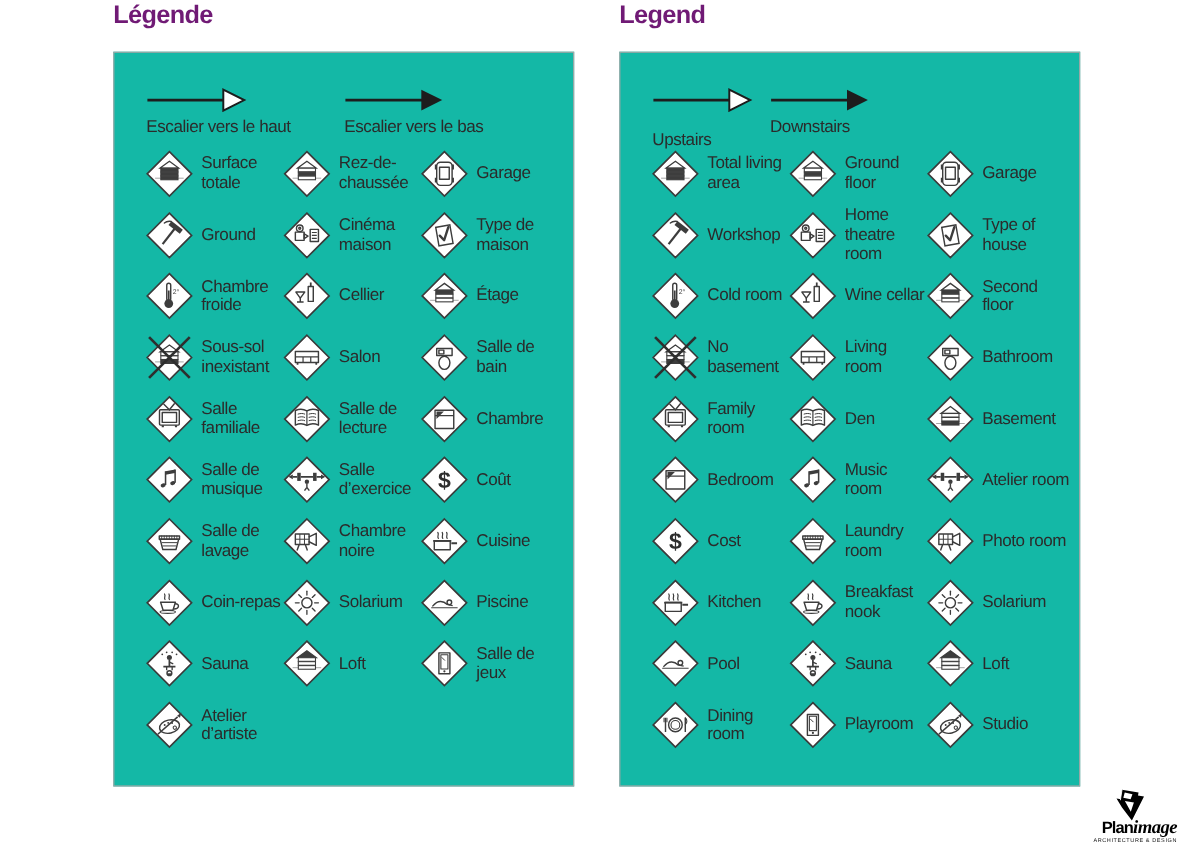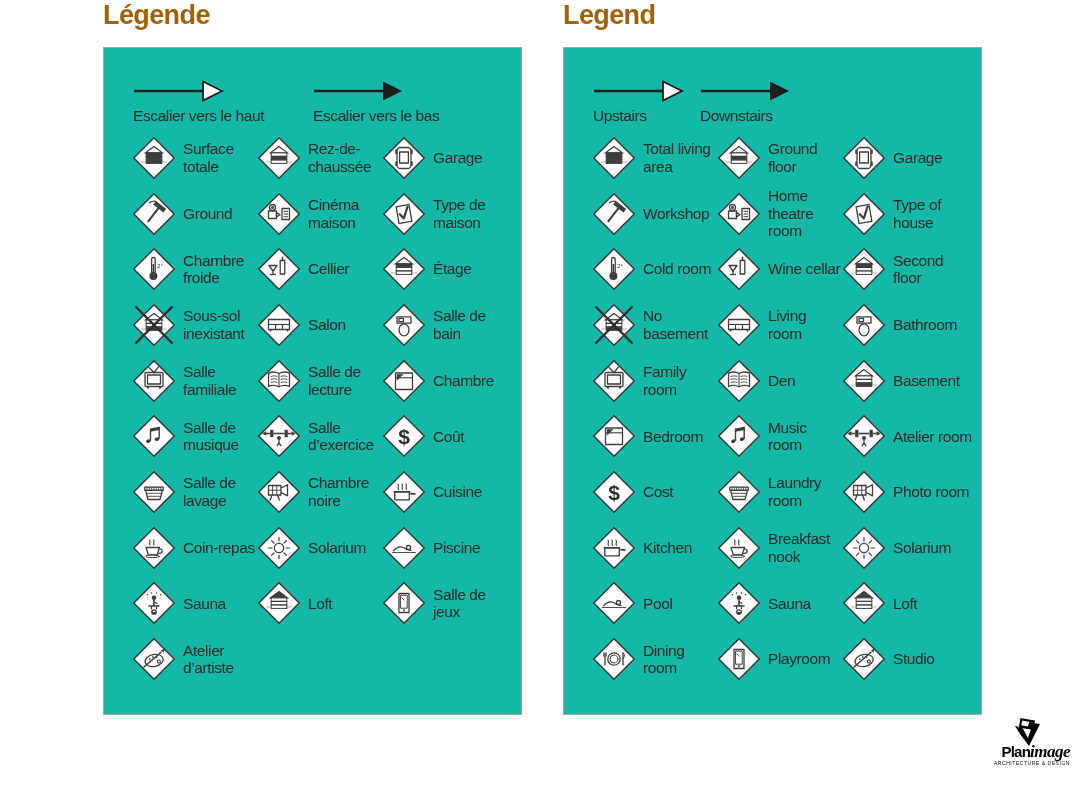--- a/index.html
+++ b/index.html
@@ -1,29 +1,29 @@
 <!DOCTYPE html>
 <html><head>
 <meta charset="utf-8">
 <style>
   html,body{margin:0;padding:0;background:#fff;}
   .page{position:relative;width:1080px;height:785px;background:#ffffff;overflow:hidden;
         font-family:"Liberation Sans",sans-serif;color:#2b2b2b;}
-  .panel-title{position:absolute;top:0px;margin:0;font-size:27px;font-weight:bold;
-        letter-spacing:-0.6px;color:#a16207;}
+  .panel-title{position:absolute;top:0px;margin:0;font-size:23px;font-weight:bold;
+        letter-spacing:-0.6px;color:#701a75;}
   #title-fr{left:103px;}
   #title-en{left:563px;}
   .panel{position:absolute;top:47px;width:419px;height:668px;border:1px solid #a6a6a6;
         background:#14b8a6;box-sizing:border-box;}
   #panel-fr{left:103px;}
   #panel-en{left:563px;}
   .arrows{position:absolute;left:29px;top:26px;display:flex;}
   .arrow-item{display:flex;flex-direction:column;}
   #panel-fr .arrow-item:first-child{width:180px;}
-  #panel-en .arrow-item:first-child{width:107px;}
+  #panel-en .arrow-item:first-child{width:107px;gap:12px;}
   .arrow-svg{display:block;margin:6px 0 5px 0;}
   .arrow-label{font-size:15.5px;letter-spacing:-0.4px;white-space:nowrap;}
   .grid{position:absolute;left:28px;top:82px;right:8px;display:grid;
         grid-template-columns:125px 125px 1fr;grid-auto-rows:55.7px;align-items:center;}
   .item{display:flex;align-items:center;gap:7px;}
   .item .icon{width:44px;height:44px;flex:0 0 44px;}
   .item .label{font-size:15.5px;line-height:1.13;letter-spacing:-0.4px;max-width:84px;}
   .logo{position:absolute;left:984px;top:716px;width:86px;text-align:right;}
   .logo-mark{display:block;margin:0 auto -4px auto;}
   .logo-word{font-size:15px;line-height:15px;white-space:nowrap;}

